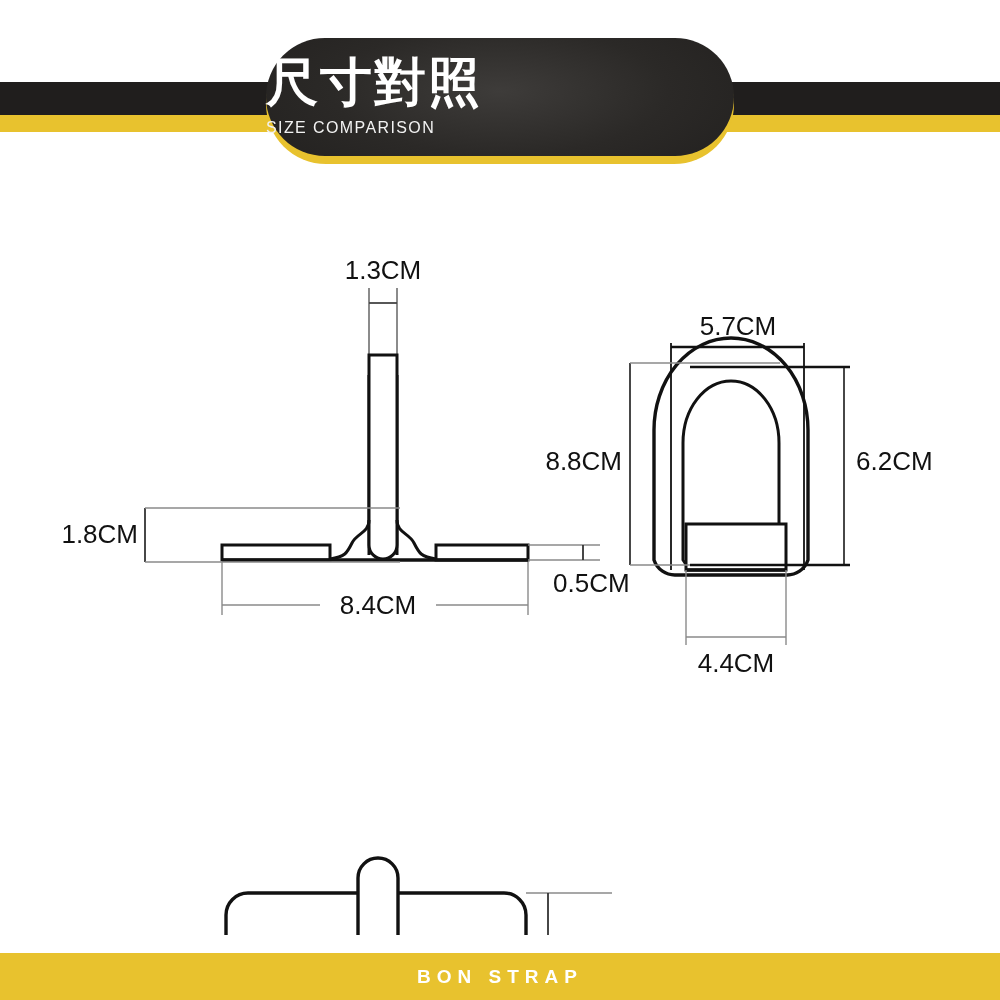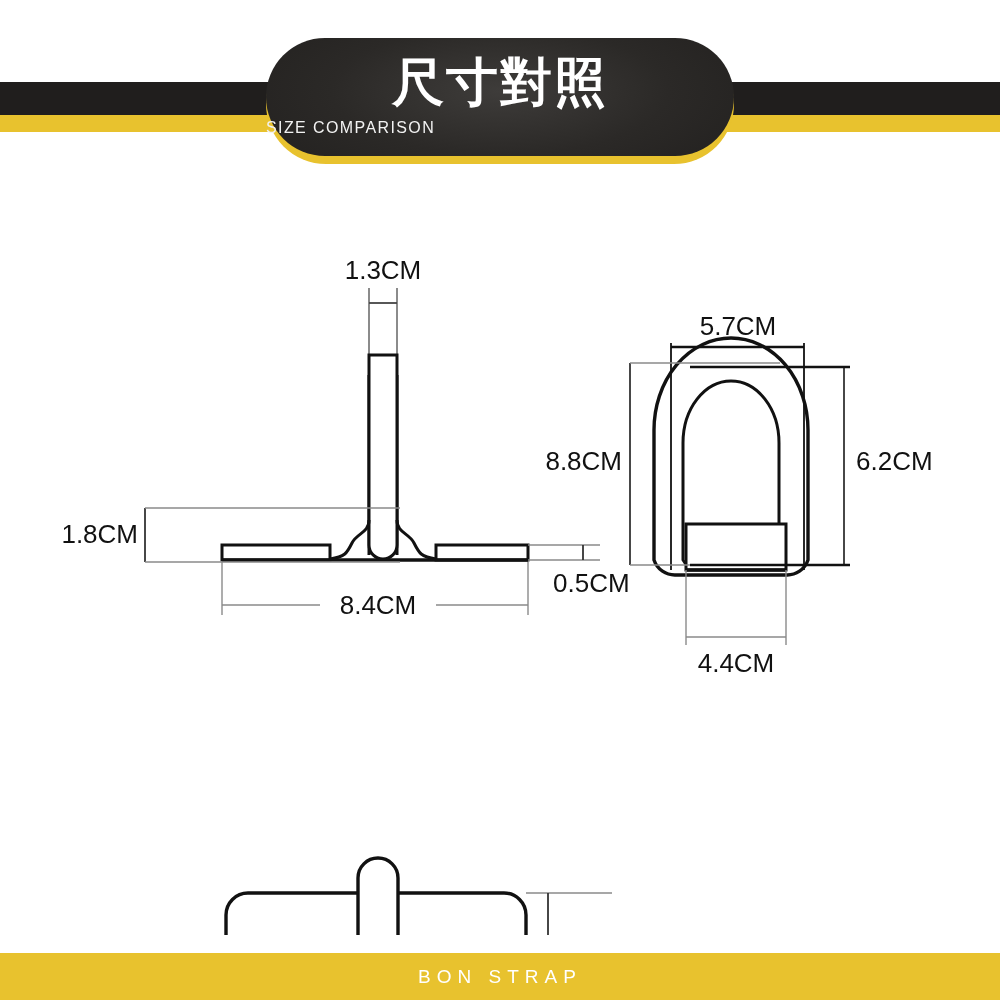--- a/index.html
+++ b/index.html
@@ -69,21 +69,21 @@
     border-radius: 59px;
     background: radial-gradient(ellipse 80% 120% at 50% 45%,
                  #3E3C3A 0%, #2B2927 45%, #1E1C1B 100%);
   }
 
   .title-cn {
     position: absolute;
     left: 266px;
     top: 52px;
     width: 468px;
-    text-align: center;
+    text-align: left;
     color: #ffffff;
     font-size: 52px;
     font-weight: bold;
     letter-spacing: 2px;
     line-height: 60px;
     white-space: nowrap;
   }
 
   .title-en {
     position: absolute;
@@ -128,21 +128,21 @@
   .footer-text {
     position: absolute;
     left: 0;
     top: 0;
     width: 1000px;
     height: 47px;
     line-height: 47px;
     text-align: center;
     color: #ffffff;
     font-size: 19px;
-    font-weight: normal;
+    font-weight: bold;
     letter-spacing: 6px;
     white-space: nowrap;
   }
 </style>
 </head>
 <body>
 
 <div id="page">
 
   <div id="header">

